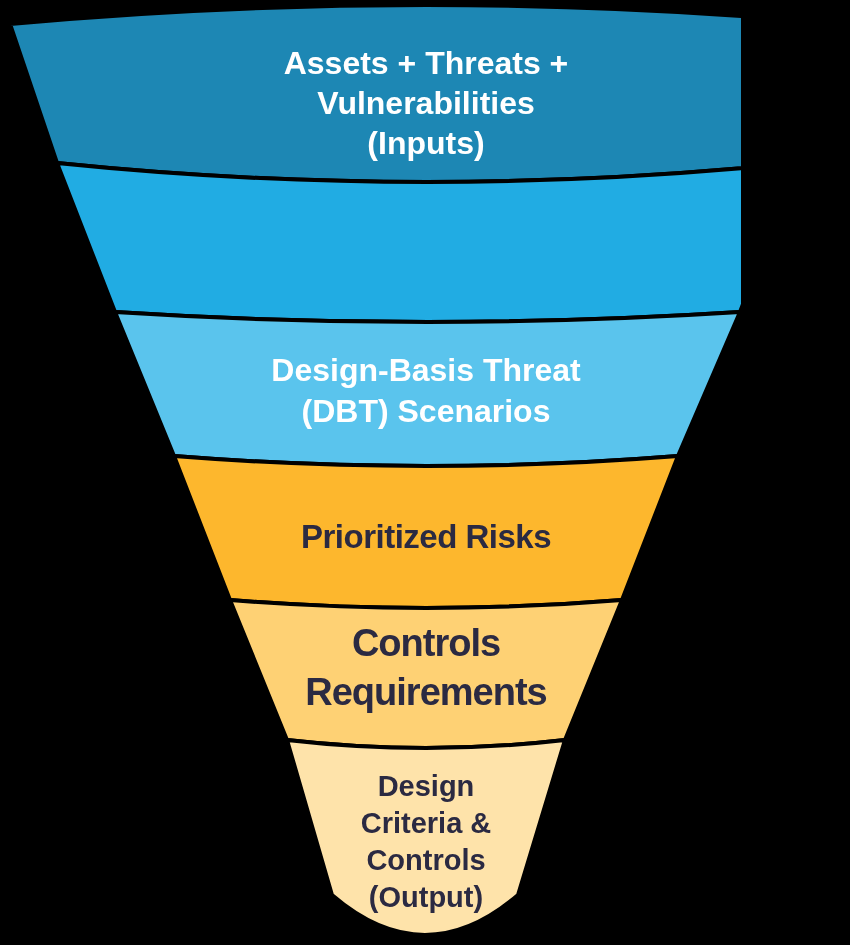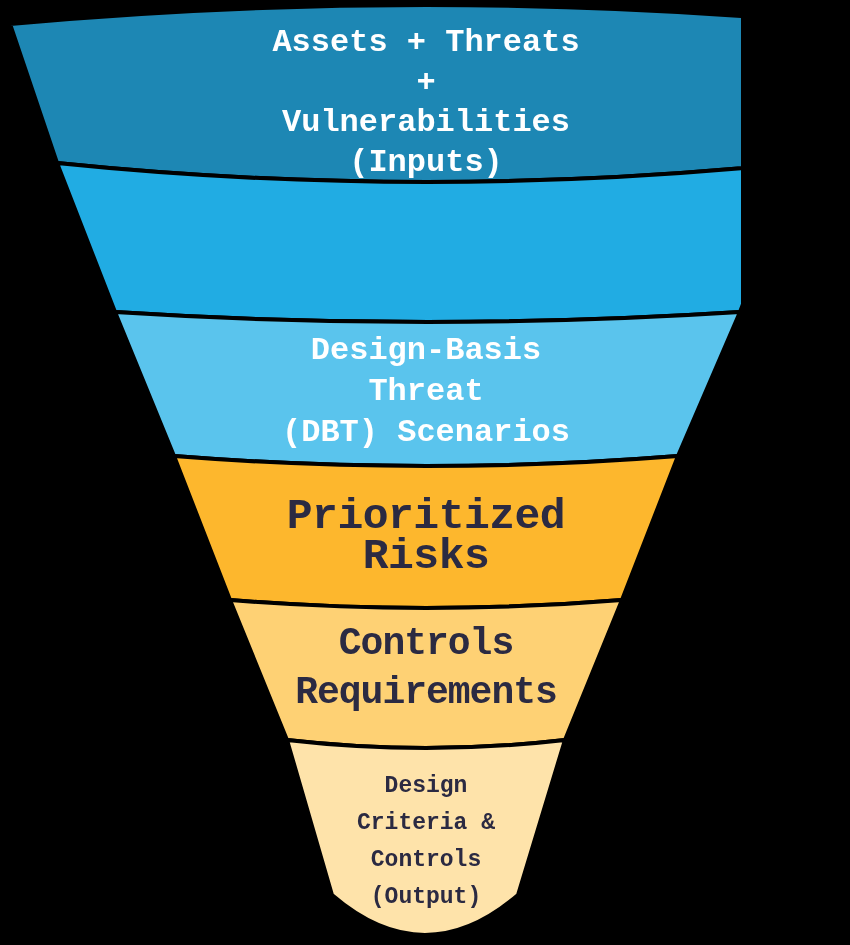--- a/index.html
+++ b/index.html
@@ -5,21 +5,21 @@
   html, body {
     margin: 0;
     padding: 0;
     background: #000;
   }
   .stage {
     position: relative;
     width: 741px;
     height: 945px;
     overflow: hidden;
-    font-family: Liberation Mono, monospace;
+    font-family: Liberation Sans, sans-serif;
   }
   .funnel-svg {
     position: absolute;
     left: 0;
     top: 0;
   }
   .funnel-svg path {
     stroke: #000000;
     stroke-width: 4;
     stroke-linejoin: round;
@@ -28,23 +28,23 @@
     position: absolute;
     transform: translate(-50%, -50%);
     text-align: center;
     white-space: pre-line;
     font-weight: 600;
     pointer-events: none;
   }
   .label-1 { left: 426px; top: 103px; font-size: 32px; line-height: 40px; }
   .label-2 { left: 426px; top: 259px; font-size: 33px; line-height: 40px; }
   .label-3 { left: 426px; top: 391px; font-size: 32px; line-height: 41px; }
-  .label-4 { left: 426px; top: 537px; font-size: 43px; line-height: 40px; letter-spacing: -0.5px; }
+  .label-4 { left: 426px; top: 537px; font-size: 33px; line-height: 40px; letter-spacing: -0.5px; }
   .label-5 { left: 426px; top: 668px; font-size: 38px; line-height: 49px; letter-spacing: -1px; }
-  .label-6 { left: 426px; top: 842px; font-size: 23px; line-height: 37px; }
+  .label-6 { left: 426px; top: 842px; font-size: 29px; line-height: 37px; }
 </style>
 </head>
 <body>
 
 <div class="stage" style="background-color: rgb(0, 0, 0);">
 
   <svg class="funnel-svg" width="850" height="945" viewBox="0 0 850 945" xmlns="http://www.w3.org/2000/svg">
     <path d="M 10 24 Q 426 -14 842 24 L 797 163 Q 427 201 57 163 Z" fill="#1d87b4"></path>
     <path d="M 57 163 Q 427 201 797 163 L 740 312 Q 427 332 115 312 Z" fill="#21ace3"></path>
     <path d="M 115 312 Q 427 332 740 312 L 678 456 Q 426 476 174 456 Z" fill="#5ac4ed"></path>

